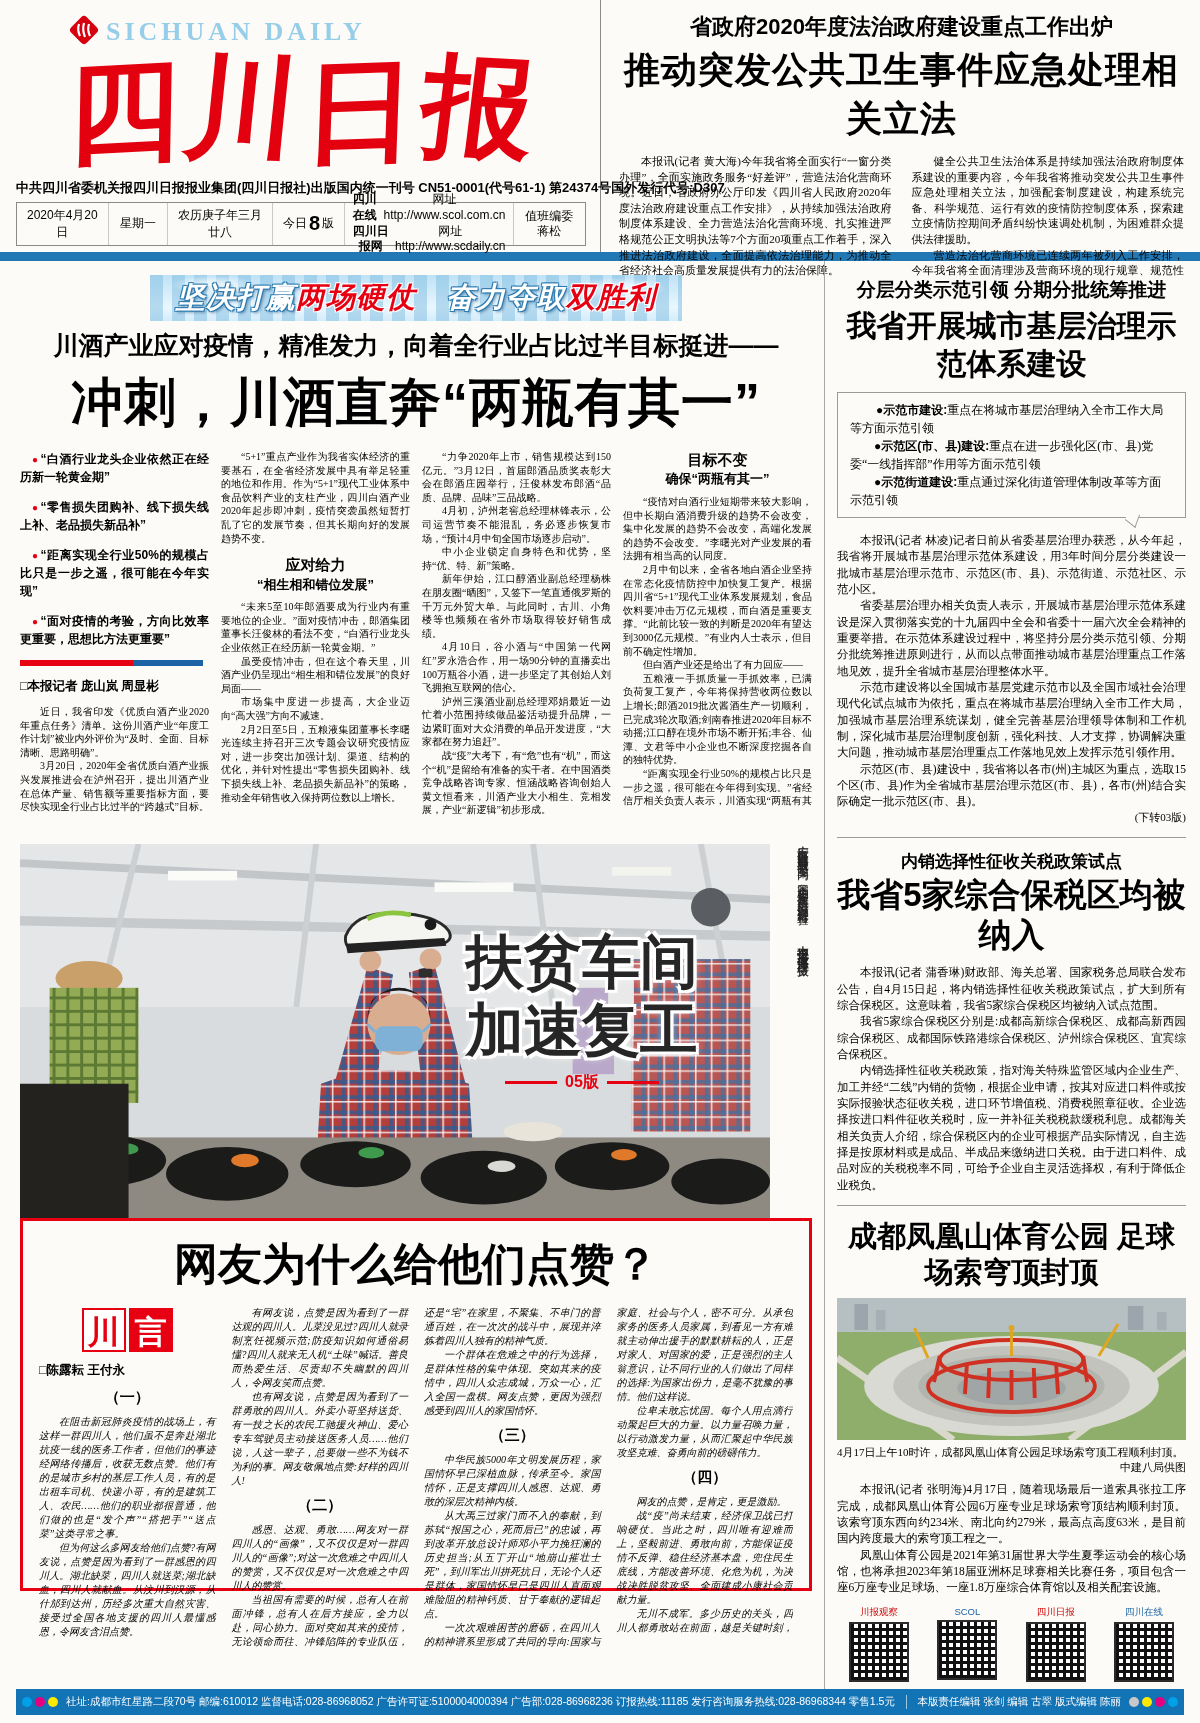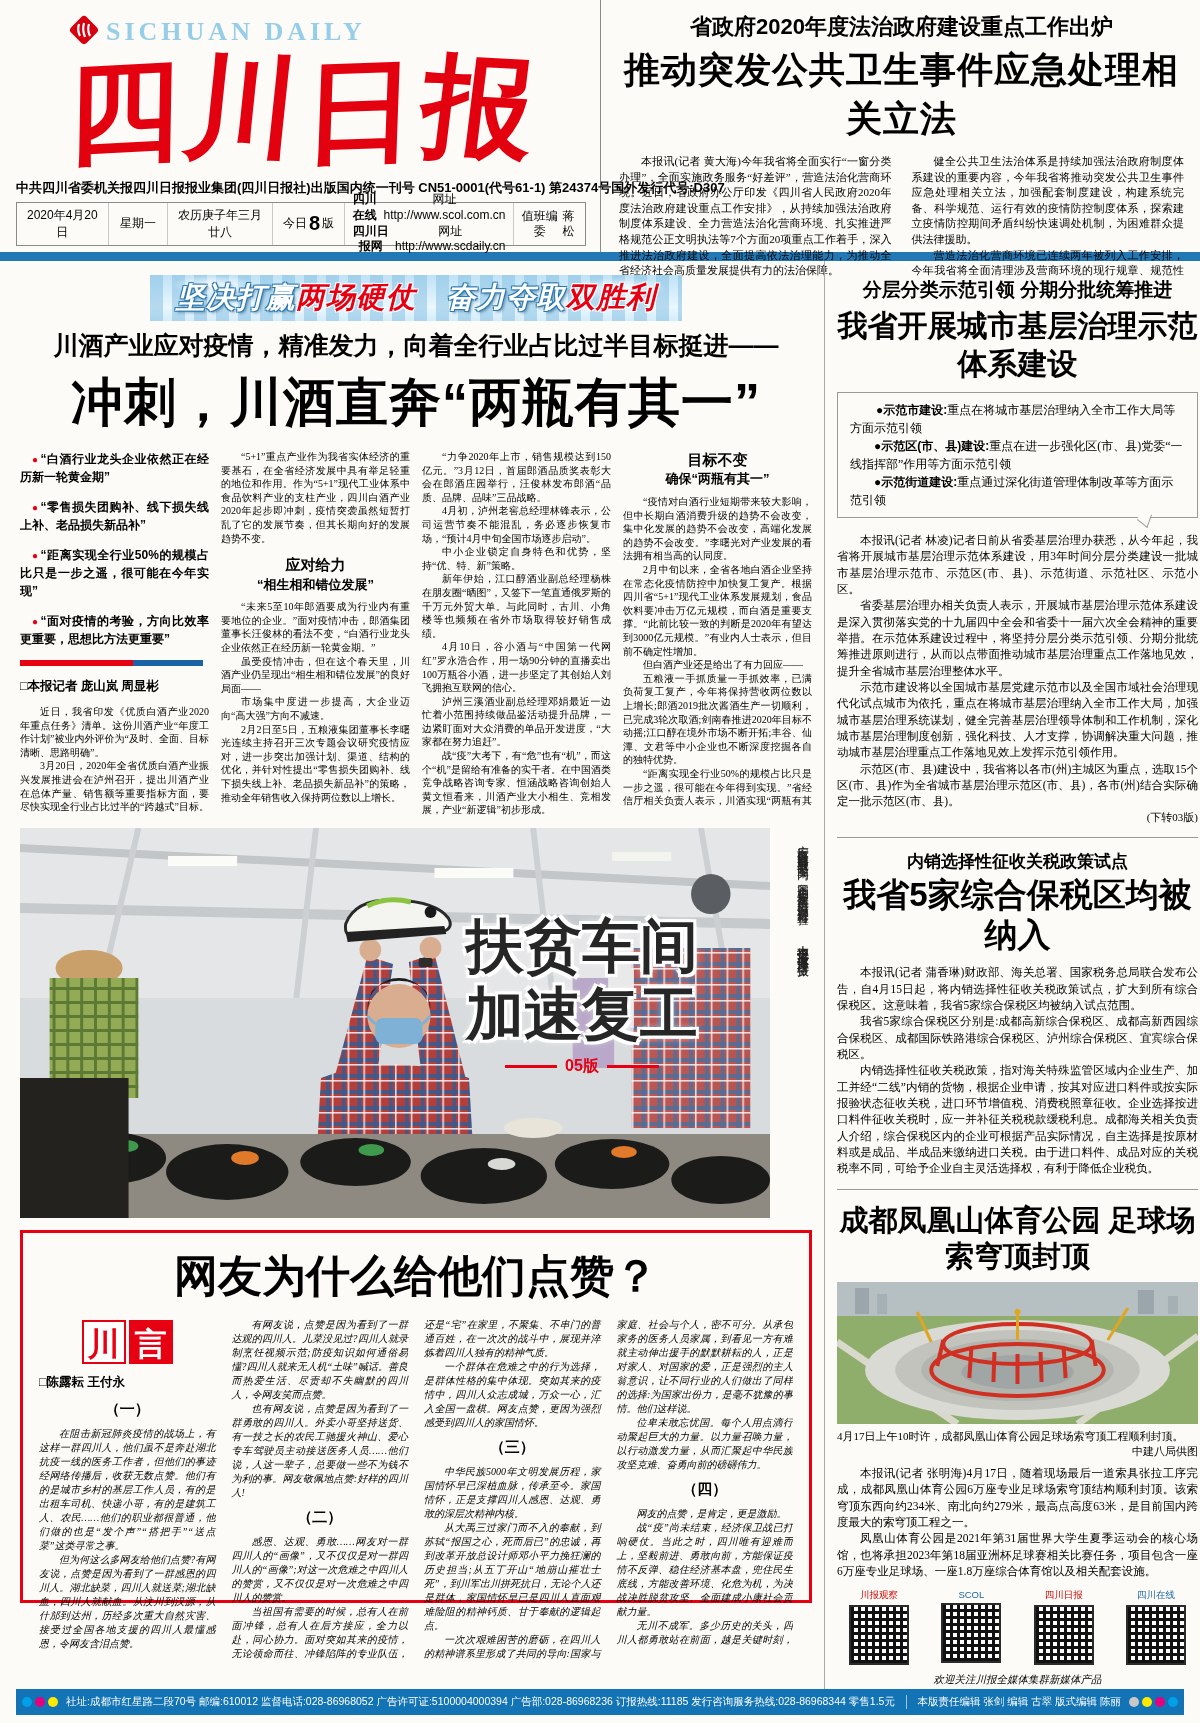--- a/index.html
+++ b/index.html
@@ -16,31 +16,31 @@
   .m-title span:nth-child(2){transform:rotate(2deg) translateY(-3px);}
   .m-title span:nth-child(3){transform:rotate(-2deg);}
   .m-title span:nth-child(4){transform:rotate(3deg) translateY(-4px);}
   .pub-row{display:flex;justify-content:space-between;font-size:13px;font-weight:bold;margin-top:9px;font-family:"Liberation Sans",sans-serif;white-space:nowrap;}
   .date-box{border:1px solid #8a8a8a;display:flex;align-items:stretch;margin-top:5px;height:42px;font-family:"Liberation Sans",sans-serif;}
   .date-box .cell{display:flex;align-items:center;justify-content:center;padding:0 7px;font-size:12px;border-right:1px solid #c9c9c9;text-align:center;}
   .date-box .cell:last-child{border-right:none;}
   .cell .big{font-size:20px;font-weight:bold;margin:0 2px;}
   .sites{flex-direction:column;justify-content:center;line-height:1.3;font-size:11px;}
   .sites div{display:flex;gap:6px;}
-  .duty{flex-direction:row;line-height:1.25;font-size:12px;}
+  .duty{flex-direction:column;line-height:1.25;font-size:12px;}
   .m-right{flex:1;border-left:1px solid #8a8a8a;box-sizing:border-box;padding:10px 16px 0 18px;}
   .ts-kicker{text-align:center;font-weight:bold;font-size:22px;font-family:"Liberation Sans",sans-serif;margin:2px 0 4px;}
   .ts-headline{text-align:center;font-weight:900;font-size:36px;letter-spacing:1px;font-family:"Liberation Sans",sans-serif;margin:0 0 10px;}
   .ts-body{column-count:2;column-gap:20px;column-fill:auto;height:152px;overflow:hidden;font-size:11px;line-height:1.42;text-align:justify;}
   p.para{margin:0;text-indent:2em;}
   .turn{text-align:right;font-size:11px;margin:0;}
   
   .blue-band{height:9px;background:#2278b5;}
   
-  .content{display:flex;padding:0 2px 0 20px;gap:12px;}
+  .content{display:flex;padding:0 14px 0 20px;gap:12px;}
   .main-col{width:792px;flex:none;}
   .side-col{flex:1;border-left:1px solid #a9a9a9;box-sizing:border-box;padding-left:12px;height:1444px;overflow:hidden;}
   
   .banner{width:532px;height:46px;margin:14px auto 8px;background:linear-gradient(#bfe2f6,#eaf7fe 70%,#d3ecfa);position:relative;display:flex;align-items:center;justify-content:center;overflow:hidden;}
   .banner .sky{position:absolute;inset:0;background:
      radial-gradient(ellipse 60px 14px at 12% 22%,rgba(255,255,255,.9),transparent 70%),
      radial-gradient(ellipse 70px 16px at 88% 30%,rgba(255,255,255,.9),transparent 70%),
      repeating-linear-gradient(90deg,rgba(130,190,225,.5) 0 13px,rgba(130,190,225,0) 13px 22px);}
   .banner .txt{position:relative;font-family:"Liberation Sans",sans-serif;font-weight:900;font-style:italic;font-size:29px;letter-spacing:1px;color:#fff;text-shadow:1px 1px 0 #2e7bb0,-1px -1px 0 #2e7bb0,1px -1px 0 #2e7bb0,-1px 1px 0 #2e7bb0,2px 2px 3px rgba(0,60,110,.5);white-space:nowrap;}
   .banner .red{color:#e60012;text-shadow:1px 1px 0 #fff,-1px -1px 0 #fff,1px -1px 0 #fff,-1px 1px 0 #fff;}
@@ -48,30 +48,30 @@
   .ms-headline{text-align:center;font-size:52px;font-weight:700;font-family:"Liberation Sans",sans-serif;letter-spacing:1px;margin:0 0 12px;}
   .ms-body{height:368px;column-count:4;column-gap:12px;column-fill:auto;overflow:hidden;font-size:10px;line-height:1.36;text-align:justify;}
   .quote{font-family:"Liberation Sans",sans-serif;font-weight:bold;font-size:12px;line-height:1.5;margin:0 0 12px;text-indent:1em;}
   .dot{color:#e60012;font-size:10px;margin-right:2px;}
   .divider-bar{height:6px;background:linear-gradient(90deg,#e60012 0 62%,#1b63a5 62% 100%);margin:4px 6px 12px 0;}
   .ms-byline{font-weight:bold;font-size:12.5px;margin:0 0 10px;}
   .sec-head{text-align:center;font-weight:900;font-size:15px;font-family:"Liberation Sans",sans-serif;margin:10px 0 0;break-inside:avoid;}
   .sec-sub{text-align:center;font-weight:bold;font-size:13px;font-family:"Liberation Sans",sans-serif;margin:0 0 7px;}
   
   .photo-wrap{display:flex;margin-top:10px;height:390px;}
-  .photo{flex:1;position:relative;overflow:hidden;background:#cfd3d5;}
+  .photo{flex:1;position:relative;overflow:hidden;background:#cfd3d5;margin-top:16px;}
   .photo svg{display:block;width:100%;height:100%;}
   .overlay-title{position:absolute;right:72px;top:84px;text-align:center;font-family:"Liberation Sans",sans-serif;font-weight:900;font-size:58px;line-height:1.18;color:#262626;text-shadow:-3px -3px 0 #fff,3px -3px 0 #fff,-3px 3px 0 #fff,3px 3px 0 #fff,0 0 8px #fff;}
   .badge-row{display:flex;align-items:center;justify-content:center;gap:8px;margin-top:8px;text-shadow:none;}
   .badge-row .ln{width:52px;height:3px;background:#e60012;}
   .badge-row .bt{color:#e60012;font-size:16px;font-weight:bold;}
   .photo-caption{width:42px;writing-mode:vertical-rl;font-size:11.5px;line-height:1.25;letter-spacing:1.5px;padding:8px 2px 4px 4px;box-sizing:border-box;color:#222;}
   .photo-caption .credit{font-weight:bold;margin-top:14px;display:inline-block;}
   
-  .comment-box{border:3px solid #e60012;margin-top:12px;height:373px;box-sizing:border-box;padding:10px 16px;}
+  .comment-box{border:3px solid #e60012;height:373px;box-sizing:border-box;padding:10px 16px;}
   .c-title{text-align:center;font-size:44px;font-weight:900;font-family:"Liberation Sans",sans-serif;margin:4px 0 12px;}
   .c-cols{column-count:4;column-gap:16px;column-fill:auto;height:352px;overflow:hidden;font-size:10px;line-height:1.4;text-align:justify;font-style:italic;}
   .c-logo{display:flex;justify-content:center;gap:3px;margin:2px 0 10px;font-style:normal;}
   .c-logo .sq{width:44px;height:44px;display:grid;place-items:center;font-size:32px;font-weight:900;font-family:"Liberation Serif",serif;}
   .c-logo .sq.w{color:#e60012;background:#fff;border:2px solid #e60012;box-sizing:border-box;}
   .c-logo .sq.r{color:#fff;background:#e60012;border:2px solid #e60012;box-sizing:border-box;}
   .c-byline{font-style:normal;font-weight:bold;font-family:"Liberation Sans",sans-serif;font-size:12.5px;margin:0 0 4px;}
   .c-marker{text-align:center;font-weight:bold;font-size:15px;font-style:normal;margin:7px 0;break-inside:avoid;}
   
   .sb-kicker{text-align:center;font-weight:bold;font-size:19px;font-family:"Liberation Sans",sans-serif;margin:16px 0 4px;}

